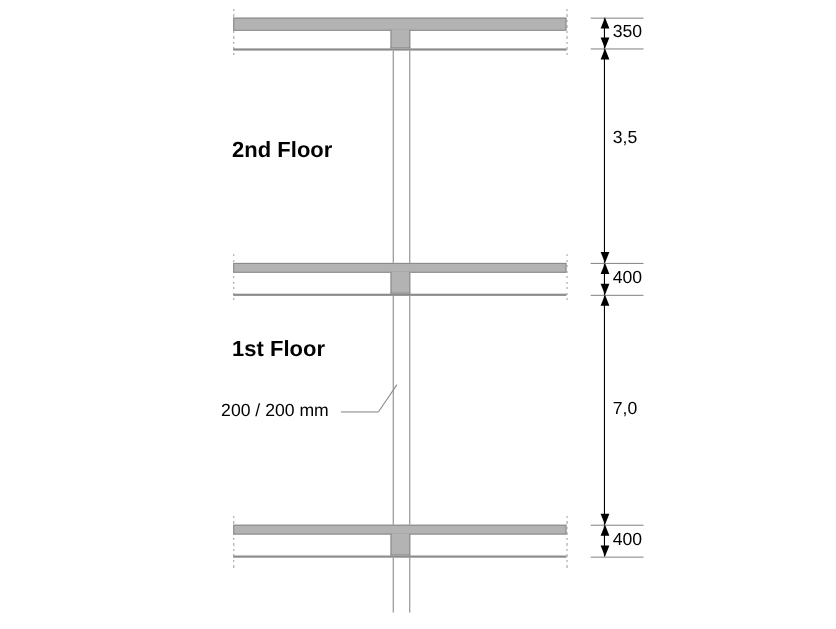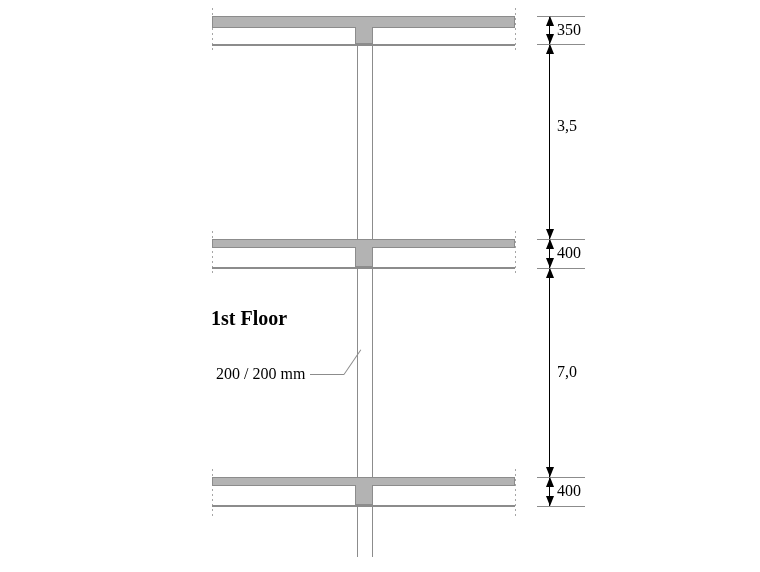--- a/index.html
+++ b/index.html
@@ -1,20 +1,20 @@
 <!DOCTYPE html>
 <html style="--background: #ffffff; --slab-fill: #b3b3b3; --line-gray: #8c8c8c; --dash-gray: #a6a6a6; --ink: #000000;"><head>
 <meta charset="utf-8">
 <style>
   html,body{margin:0;padding:0;background:#fff;}
   .canvas{
     position:relative;
     width:760px;height:557px;
     background:var(--background,#fff);
-    font-family:Liberation Serif, serif;
+    font-family:Liberation Sans, sans-serif;
     overflow:hidden;
   }
   .abs{position:absolute;}
   
   .slab{
     background:var(--slab-fill,#b3b3b3);
     border:1px solid var(--line-gray,#8c8c8c);
     box-sizing:border-box;
   }
   .slab1{left:212px;top:16px;width:303px;height:12px;}
@@ -74,21 +74,21 @@
     left:557px;font-size:16px;line-height:16px;color:var(--ink,#000);white-space:nowrap;
   }
   .d0{top:22px;} .d1{top:118px;} .d2{top:245px;} .d3{top:364px;} .d4{top:483px;}
   
   .floorlabel{
     left:211px;font-size:20px;line-height:24px;font-weight:bold;
     color:var(--ink,#000);white-space:nowrap;
   }
   .f0{top:125px;} .f1{top:306px;}
   
-  .collabel{left:216px;top:366px;font-size:16px;line-height:16px;color:var(--ink,#000);white-space:nowrap;}
+  .collabel{left:201px;top:366px;font-size:16px;line-height:16px;color:var(--ink,#000);white-space:nowrap;}
   .leader-h{left:310px;top:374px;width:34px;height:1px;background:var(--line-gray,#8c8c8c);}
   .leader-d{
     left:344px;top:374px;width:30px;height:1px;background:var(--line-gray,#8c8c8c);
     transform-origin:0 50%;transform:rotate(-55.8deg);
   }
 </style>
 </head>
 <body>
 
 <div class="canvas">
@@ -134,19 +134,20 @@
   <div class="abs arr down a8"></div>
   <div class="abs arr up a9"></div>
   <div class="abs arr down a10"></div>
 
   <div class="abs dimtext d0">350</div>
   <div class="abs dimtext d1">3,5</div>
   <div class="abs dimtext d2">400</div>
   <div class="abs dimtext d3">7,0</div>
   <div class="abs dimtext d4">400</div>
 
+  <div class="abs floorlabel f0">2nd Floor</div>
   <div class="abs floorlabel f1">1st Floor</div>
 
   <div class="abs collabel">200 / 200 mm</div>
   <div class="abs leader-h"></div>
   <div class="abs leader-d"></div>
 
 </div>
 
 </body></html>

